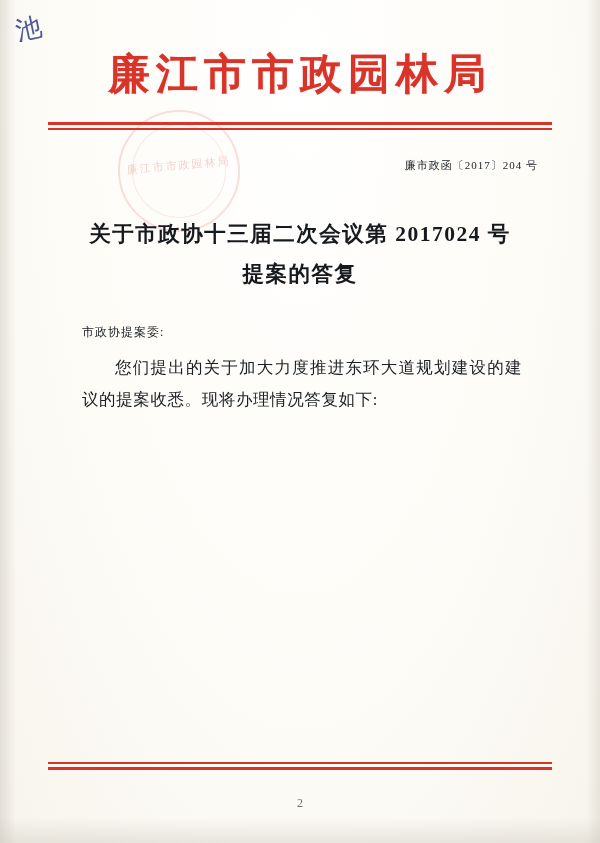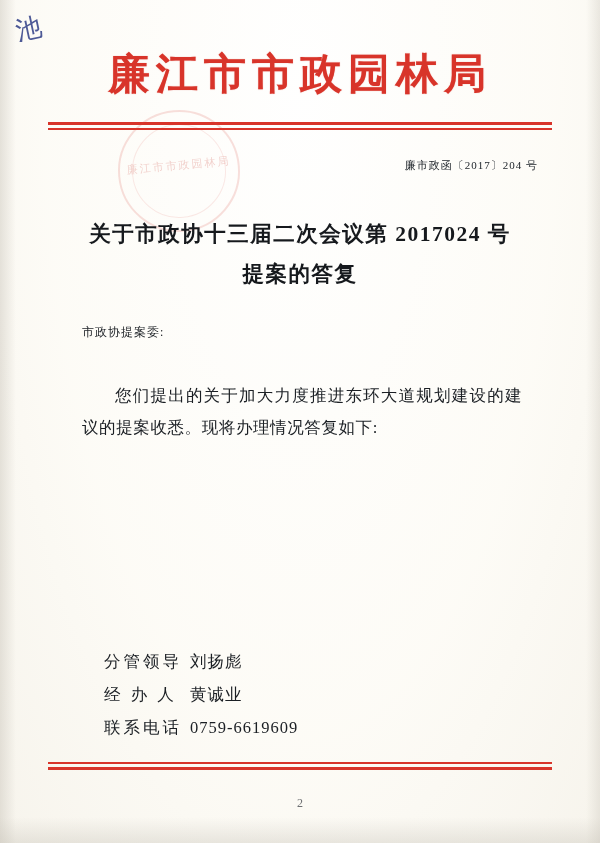--- a/index.html
+++ b/index.html
@@ -163,21 +163,20 @@
   .body-text {
     position: absolute;
     left: 82px;
     top: 352px;
     width: 440px;
     font-size: 16.5px;
     color: #1b1f24;
     line-height: 1.95;
     letter-spacing: 0.6px;
     text-align: justify;
-    margin-top: 28px;
   }
   .body-text p {
     margin: 0;
     text-indent: 2em;
   }
 
   
   .sign-block {
     position: absolute;
     left: 104px;
@@ -252,34 +251,20 @@
     <div>关于市政协十三届二次会议第 2017024 号</div>
     <div>提案的答复</div>
   </div>
 
   <div class="salutation">市政协提案委:</div>
 
   <div class="body-text">
     <p>您们提出的关于加大力度推进东环大道规划建设的建议的提案收悉。现将办理情况答复如下:</p>
   </div>
 
-  <div class="sign-block">
-    <div class="sign-row">
-      <span class="sign-label">分管领导</span>
-      <span class="sign-value">刘扬彪</span>
-    </div>
-    <div class="sign-row">
-      <span class="sign-label">经 办 人</span>
-      <span class="sign-value">黄诚业</span>
-    </div>
-    <div class="sign-row">
-      <span class="sign-label">联系电话</span>
-      <span class="sign-value">0759-6619609</span>
-    </div>
-  </div>
 
   <div class="footer-rules">
     <div class="rule-thin2"></div>
     <div class="rule-thick2"></div>
   </div>
 
   <div class="page-number">2</div>
 
   <div class="edge-shadow-left"></div>
   <div class="edge-shadow-right"></div>

